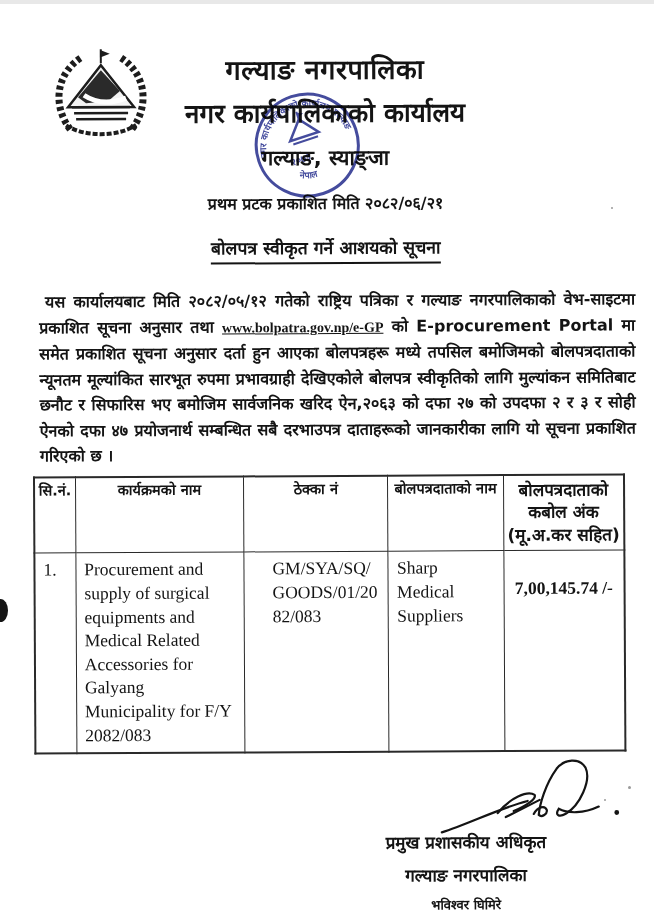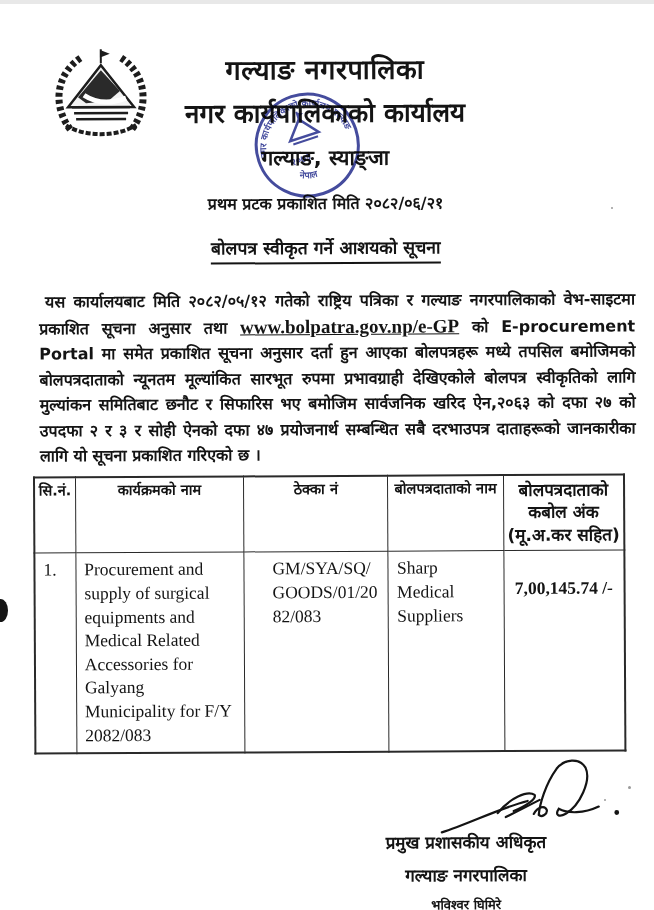--- a/index.html
+++ b/index.html
@@ -30,21 +30,21 @@
     display:inline-block; font-size:17.5px; font-weight:700;
     border-bottom:2px solid #141414; padding-bottom:3px;
   }
 
   
   .body-para {
     margin:24px 15px 0 40px; width:596px;
     font-size:16px; line-height:25.5px; font-weight:600;
     text-align:justify; text-indent:6px;
   }
-  .url { text-decoration:underline; font-weight:600; font-family:"Liberation Serif", serif; font-size:19px; }
+  .url { text-decoration:underline; font-weight:600; font-family:"Liberation Serif", serif; font-size:14px; }
 
   
   table.notice-table {
     border-collapse:collapse; table-layout:fixed;
     margin:7px 0 0 33px; width:592px;
     border:2px solid #2a2a2a;
   }
   .notice-table th, .notice-table td { border:1.6px solid #2a2a2a; }
   .notice-table th {
     font-size:14.5px; font-weight:700; text-align:center;

